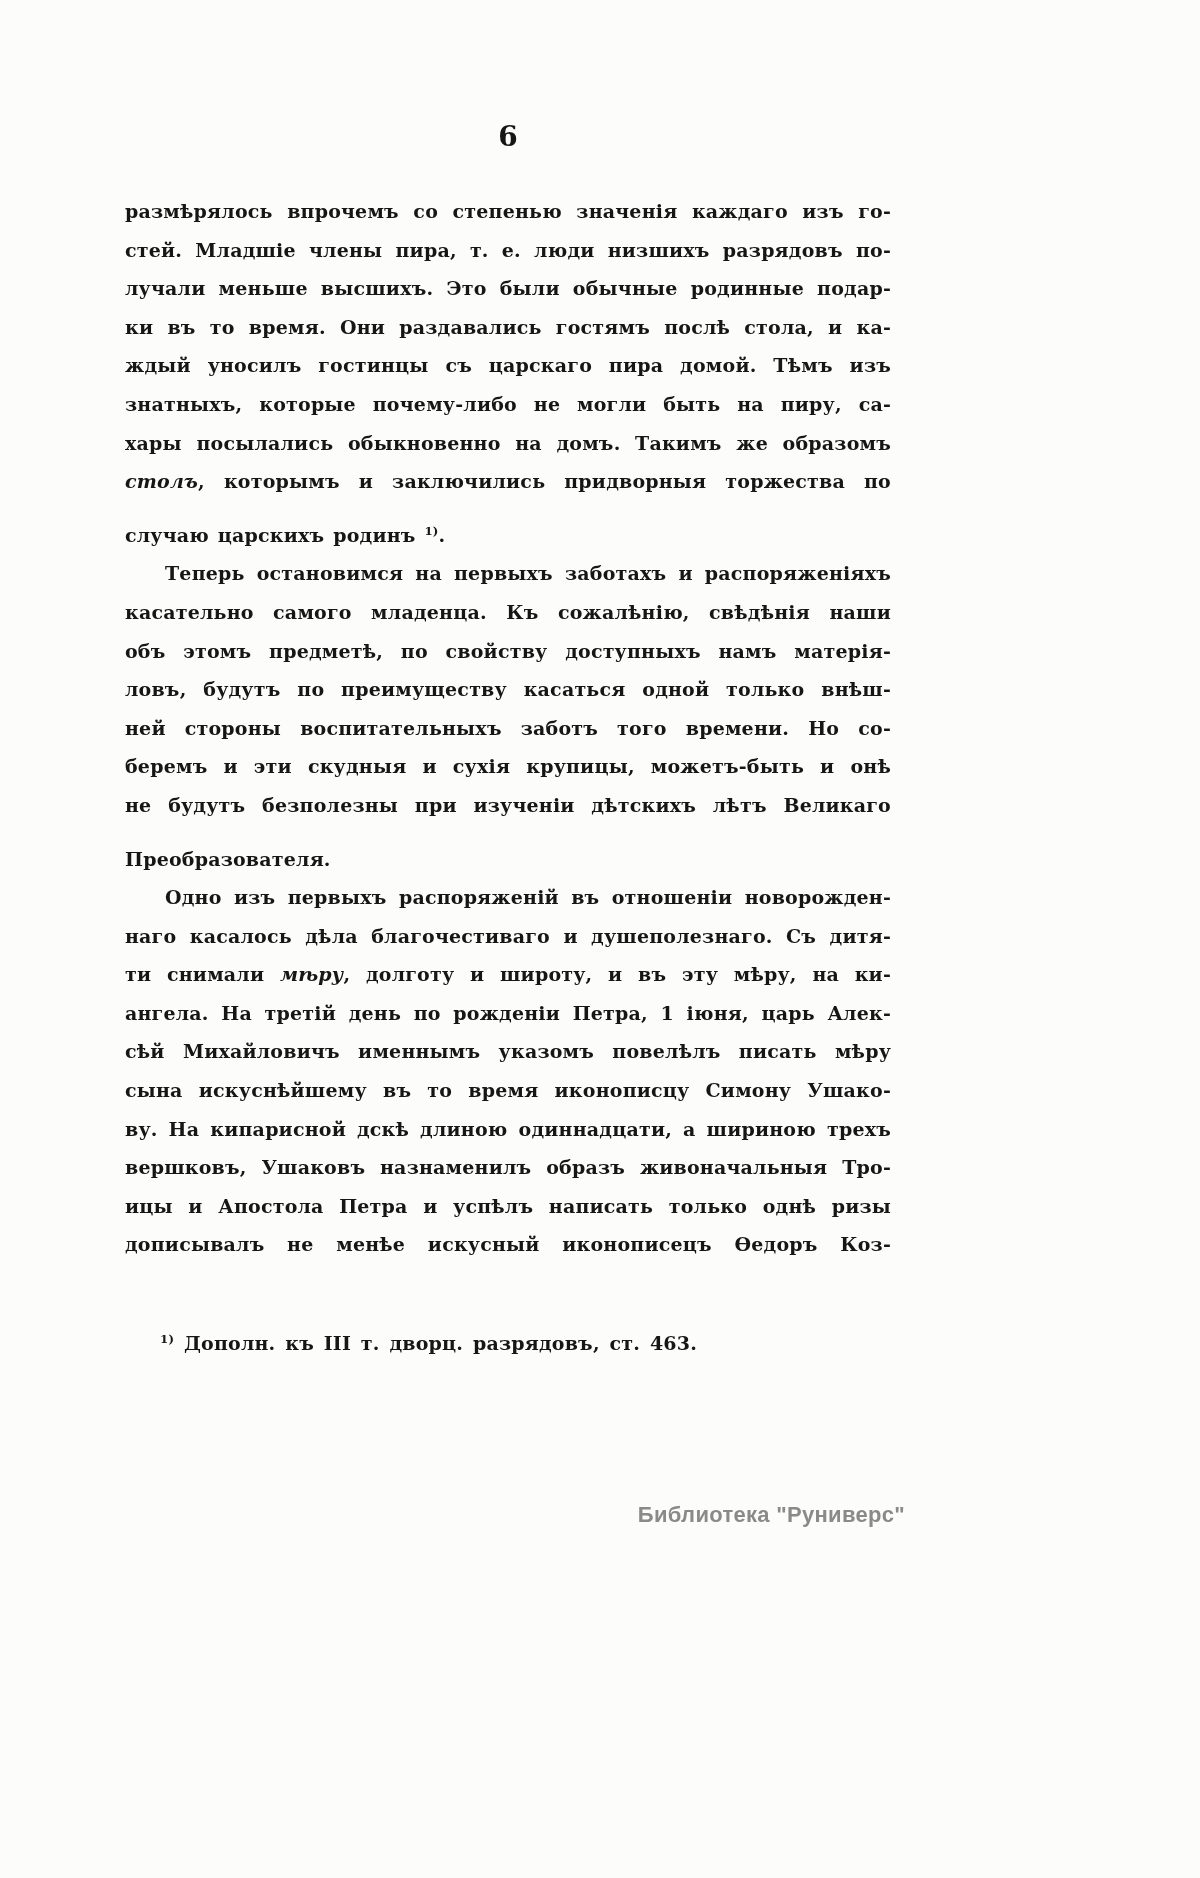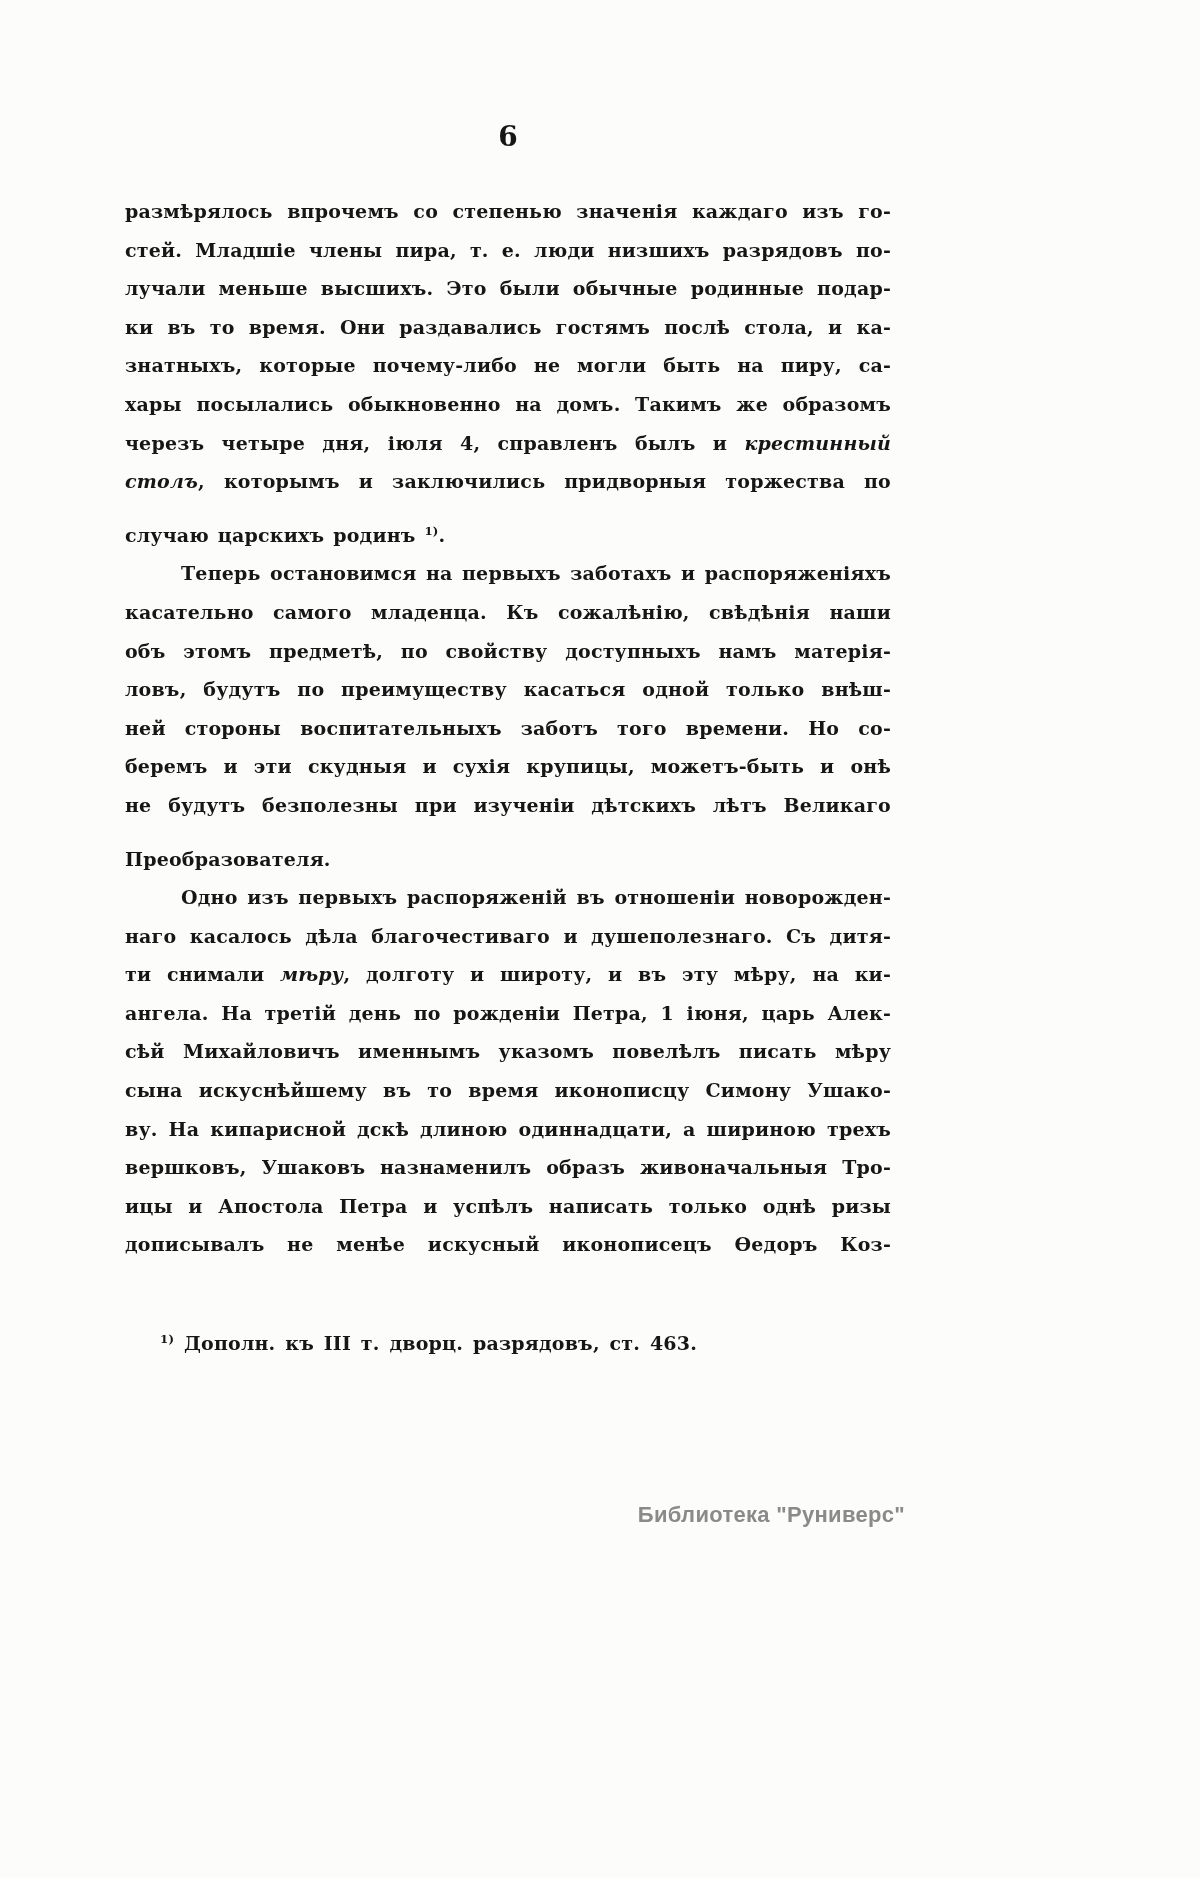--- a/index.html
+++ b/index.html
@@ -31,21 +31,21 @@
   .line {
     text-align: justify;
     text-align-last: justify;
     font-weight: 700;
     font-size: 19px;
     line-height: 38.6px;
     height: 38.6px;
     letter-spacing: 0.2px;
     word-spacing: 2px;
   }
-  .line.indent { text-indent: 40px; margin-left: 16px; }
+  .line.indent { text-indent: 40px; }
   .line.last { text-align-last: left; margin-top: 15px; }
   .italic { font-style: italic; }
   .sup {
     vertical-align: super;
     font-size: 0.62em;
     line-height: 0;
   }
   .footnote {
     position: absolute;
     top: 1332px;
@@ -72,23 +72,23 @@
 
 <div class="page">
 
   <div class="page-number">6</div>
 
   <div class="text-block" id="text-block">
       <div class="line"><span>размѣрялось впрочемъ со степенью значенія каждаго изъ го-</span></div>
       <div class="line"><span>стей. Младшіе члены пира, т. е. люди низшихъ разрядовъ по-</span></div>
       <div class="line"><span>лучали меньше высшихъ. Это были обычные родинные подар-</span></div>
       <div class="line"><span>ки въ то время. Они раздавались гостямъ послѣ стола, и ка-</span></div>
+      <div class="line"><span>ждый уносилъ гостинцы съ царскаго пира домой. Тѣмъ изъ</span></div>
       <div class="line"><span>знатныхъ, которые почему-либо не могли быть на пиру, са-</span></div>
       <div class="line"><span>хары посылались обыкновенно на домъ. Такимъ же образомъ</span></div>
-      <div class="line"><span>черезъ четыре дня, іюля 4, справленъ былъ и </span><span class="italic">крестинный</span></div>
       <div class="line"><span class="italic">столъ</span><span>, которымъ и заключились придворныя торжества по</span></div>
       <div class="line last"><span>случаю царскихъ родинъ </span><span class="sup">1)</span><span>.</span></div>
       <div class="line indent"><span>Теперь остановимся на первыхъ заботахъ и распоряженіяхъ</span></div>
       <div class="line"><span>касательно самого младенца. Къ сожалѣнію, свѣдѣнія наши</span></div>
       <div class="line"><span>объ этомъ предметѣ, по свойству доступныхъ намъ матерія-</span></div>
       <div class="line"><span>ловъ, будутъ по преимуществу касаться одной только внѣш-</span></div>
       <div class="line"><span>ней стороны воспитательныхъ заботъ того времени. Но со-</span></div>
       <div class="line"><span>беремъ и эти скудныя и сухія крупицы, можетъ-быть и онѣ</span></div>
       <div class="line"><span>не будутъ безполезны при изученіи дѣтскихъ лѣтъ Великаго</span></div>
       <div class="line last"><span>Преобразователя.</span></div>

